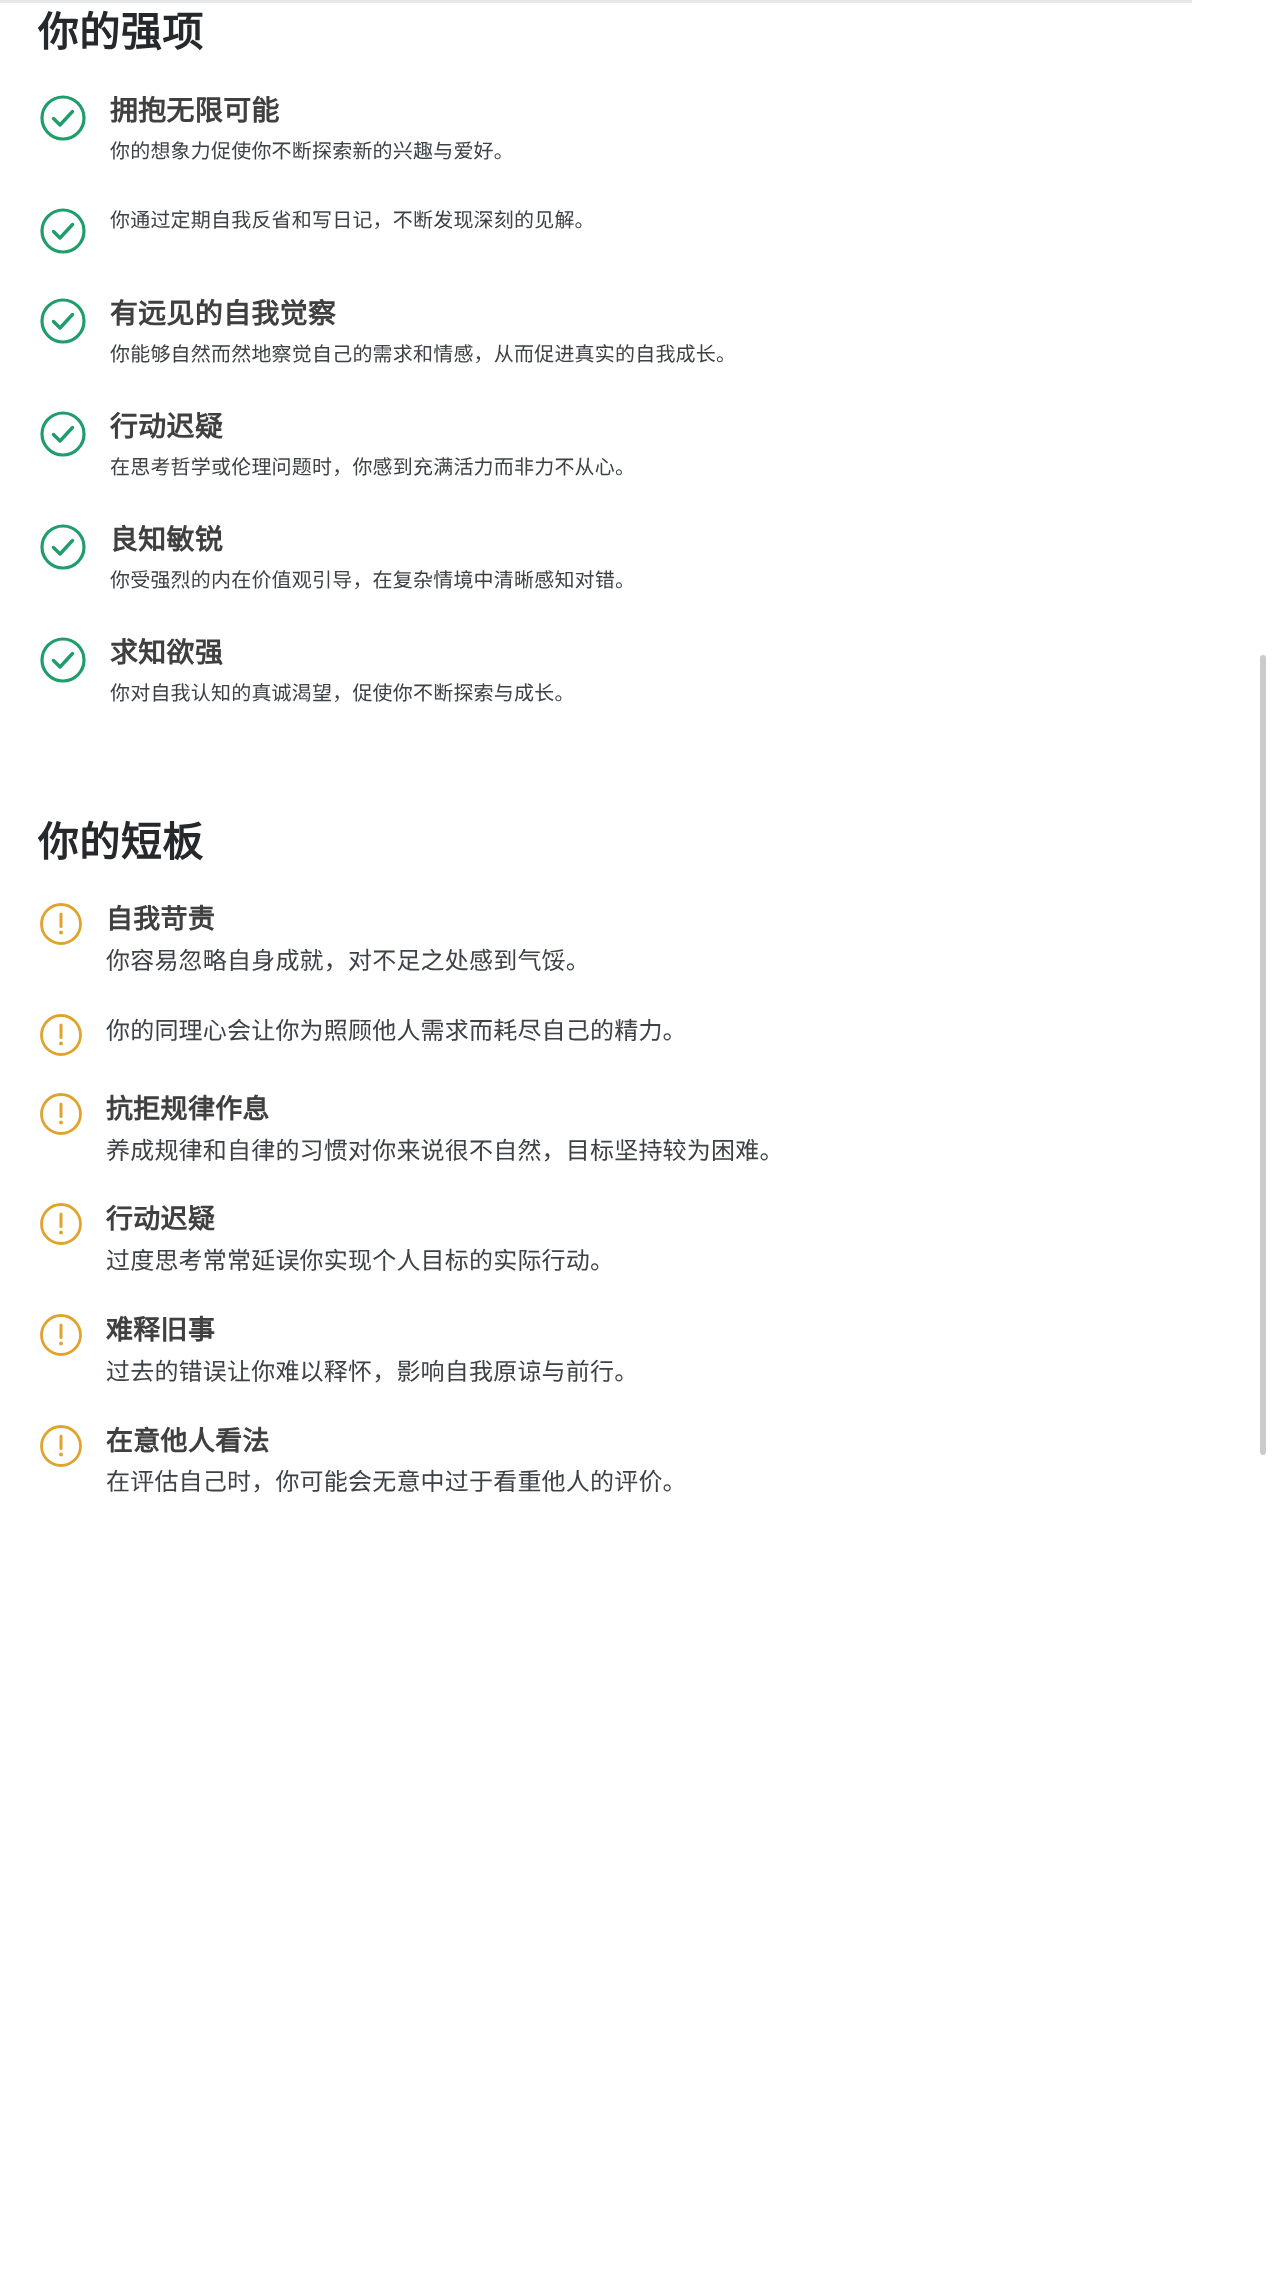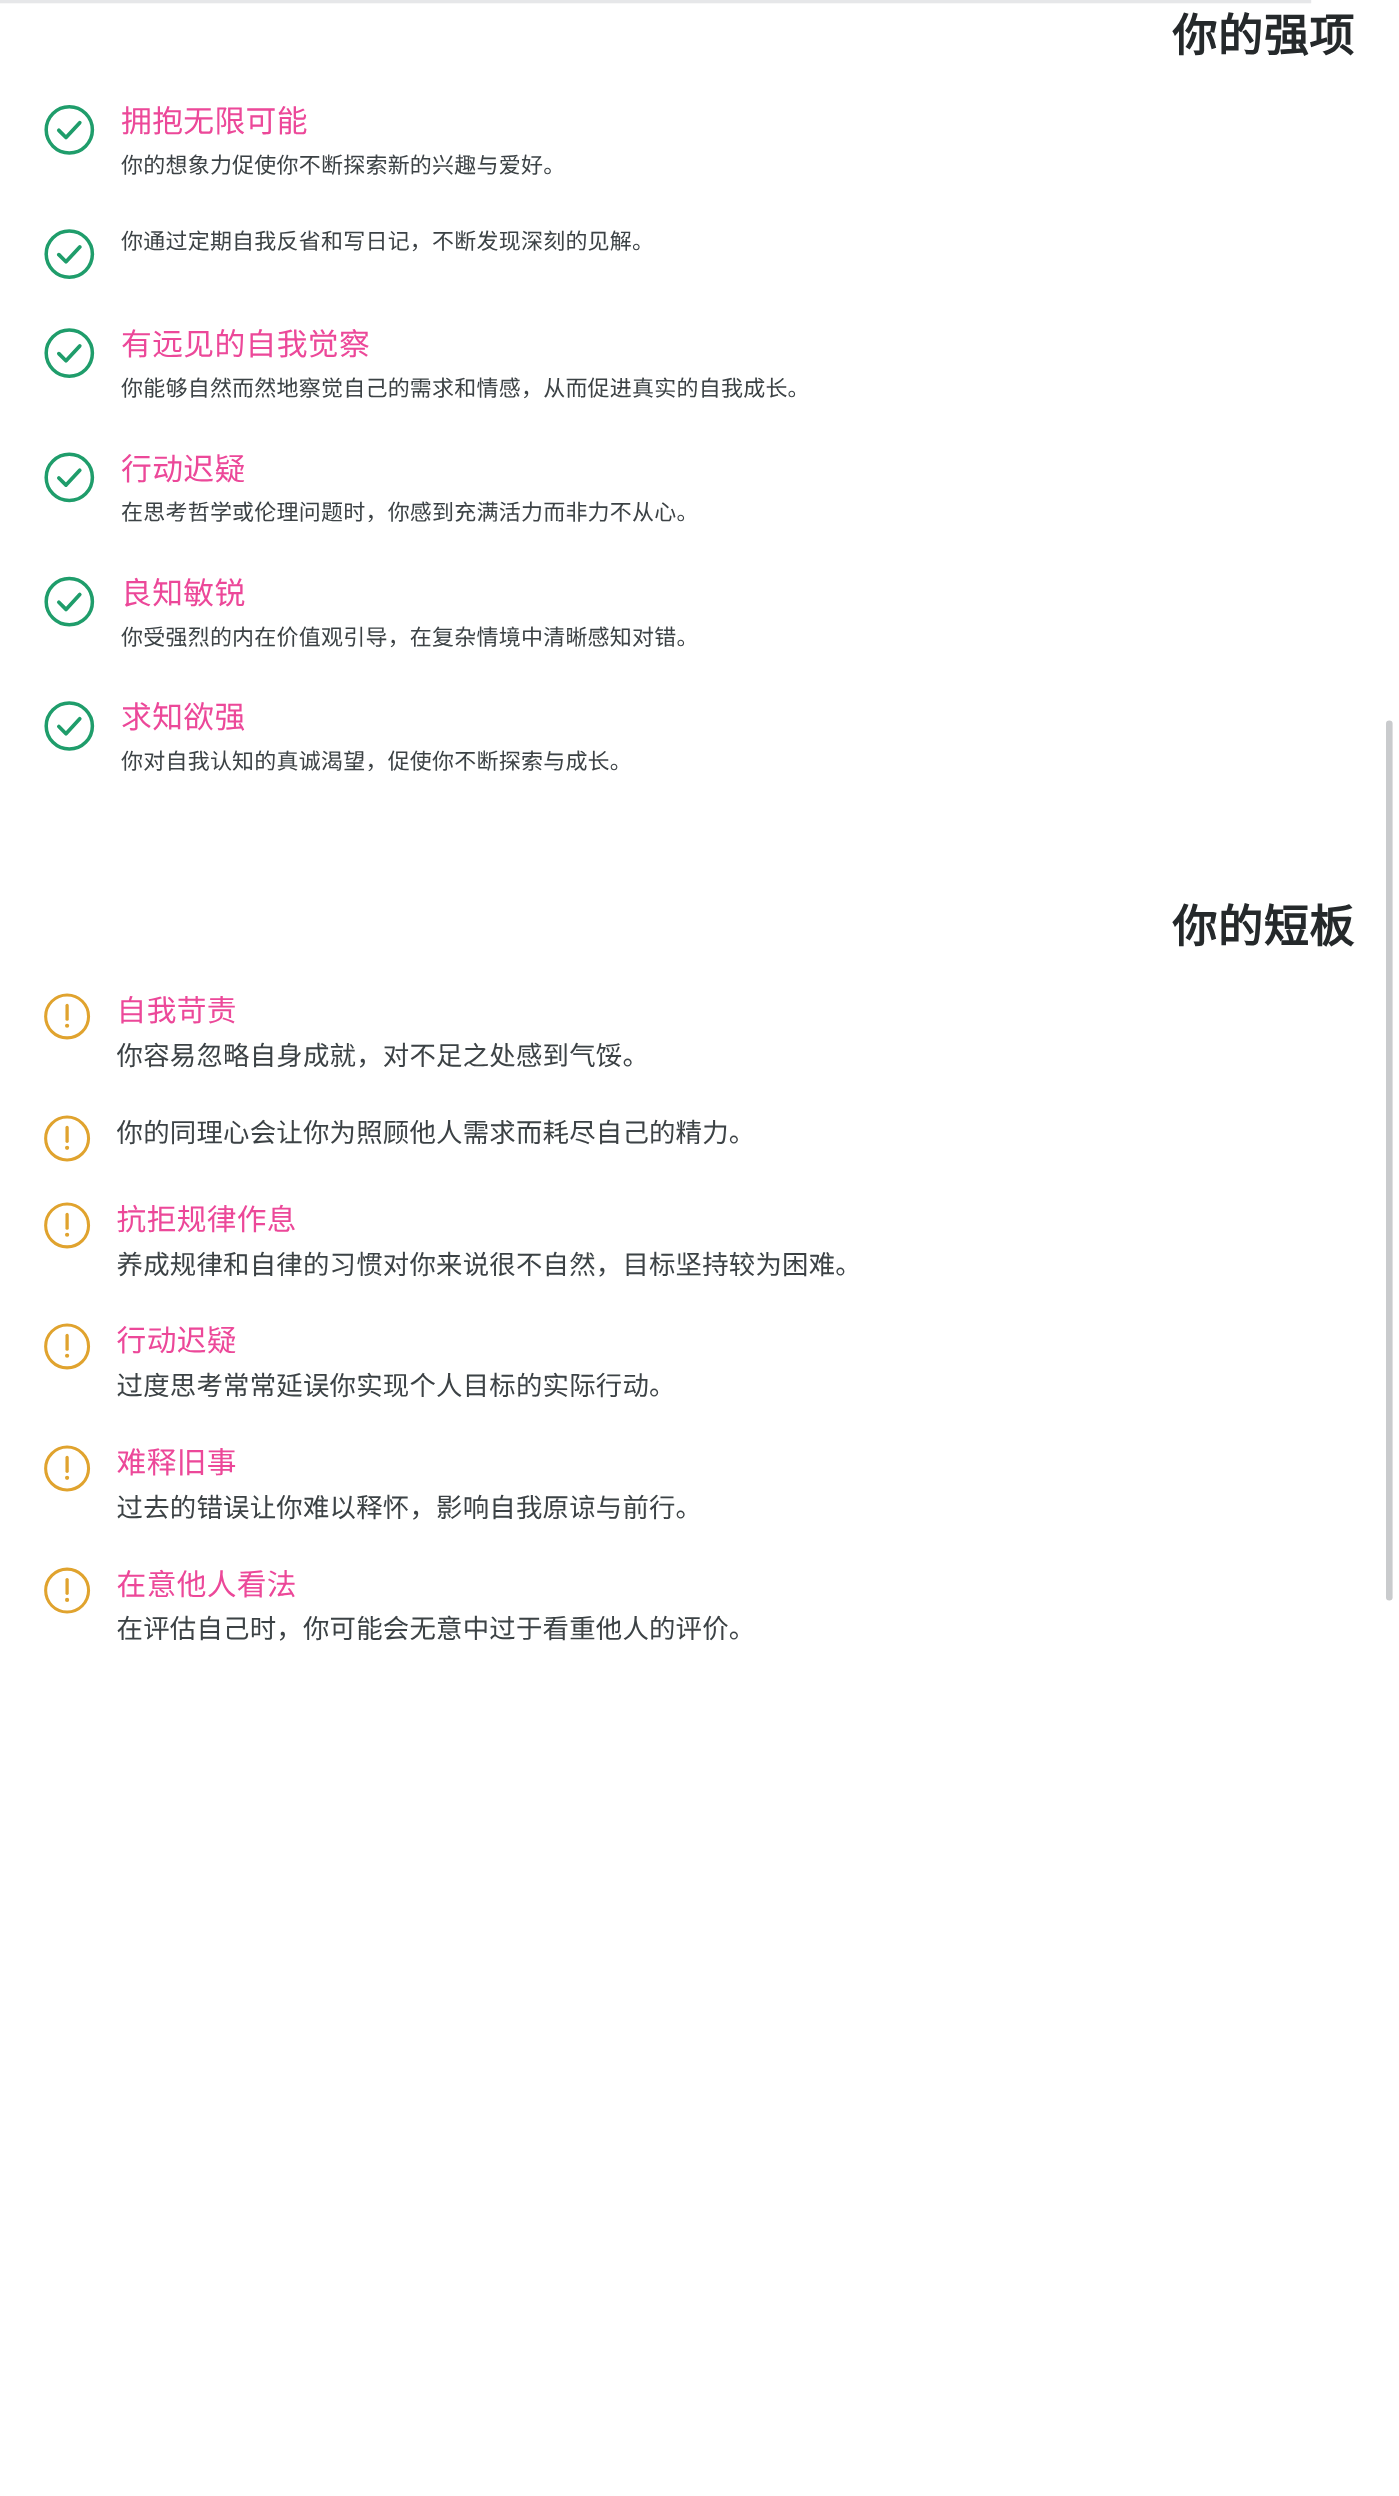--- a/index.html
+++ b/index.html
@@ -32,21 +32,20 @@
     margin: 0;
   }
   .section-title {
     font-size: 41px;
     font-weight: 700;
     line-height: 1.2;
     letter-spacing: 0.5px;
     color: #25292b;
     margin: 0;
     padding-top: 10px;
-    text-align: right;
   }
   .section.strengths .section-title { padding-top: 8px; }
   .section.weaknesses { margin-top: 100px; }
   .items {
     margin-top: 34px;
   }
   .item {
     display: flex;
     align-items: flex-start;
     margin-bottom: 38px;
@@ -62,23 +61,23 @@
     align-items: center;
     justify-content: center;
   }
   .icon-wrap svg { display: block; }
   .item-text {
     flex: 1 1 auto;
     padding-top: 2px;
   }
   .item-title {
     font-size: 28px;
-    font-weight: 400;
+    font-weight: 700;
     line-height: 1.25;
-    color: #ec4899;
+    color: #404040;
     margin: 0 0 9px 0;
     letter-spacing: 0.3px;
   }
   .item-desc {
     font-size: 20px;
     font-weight: 400;
     line-height: 1.45;
     color: #3c4245;
     margin: 0;
     letter-spacing: 0.2px;

